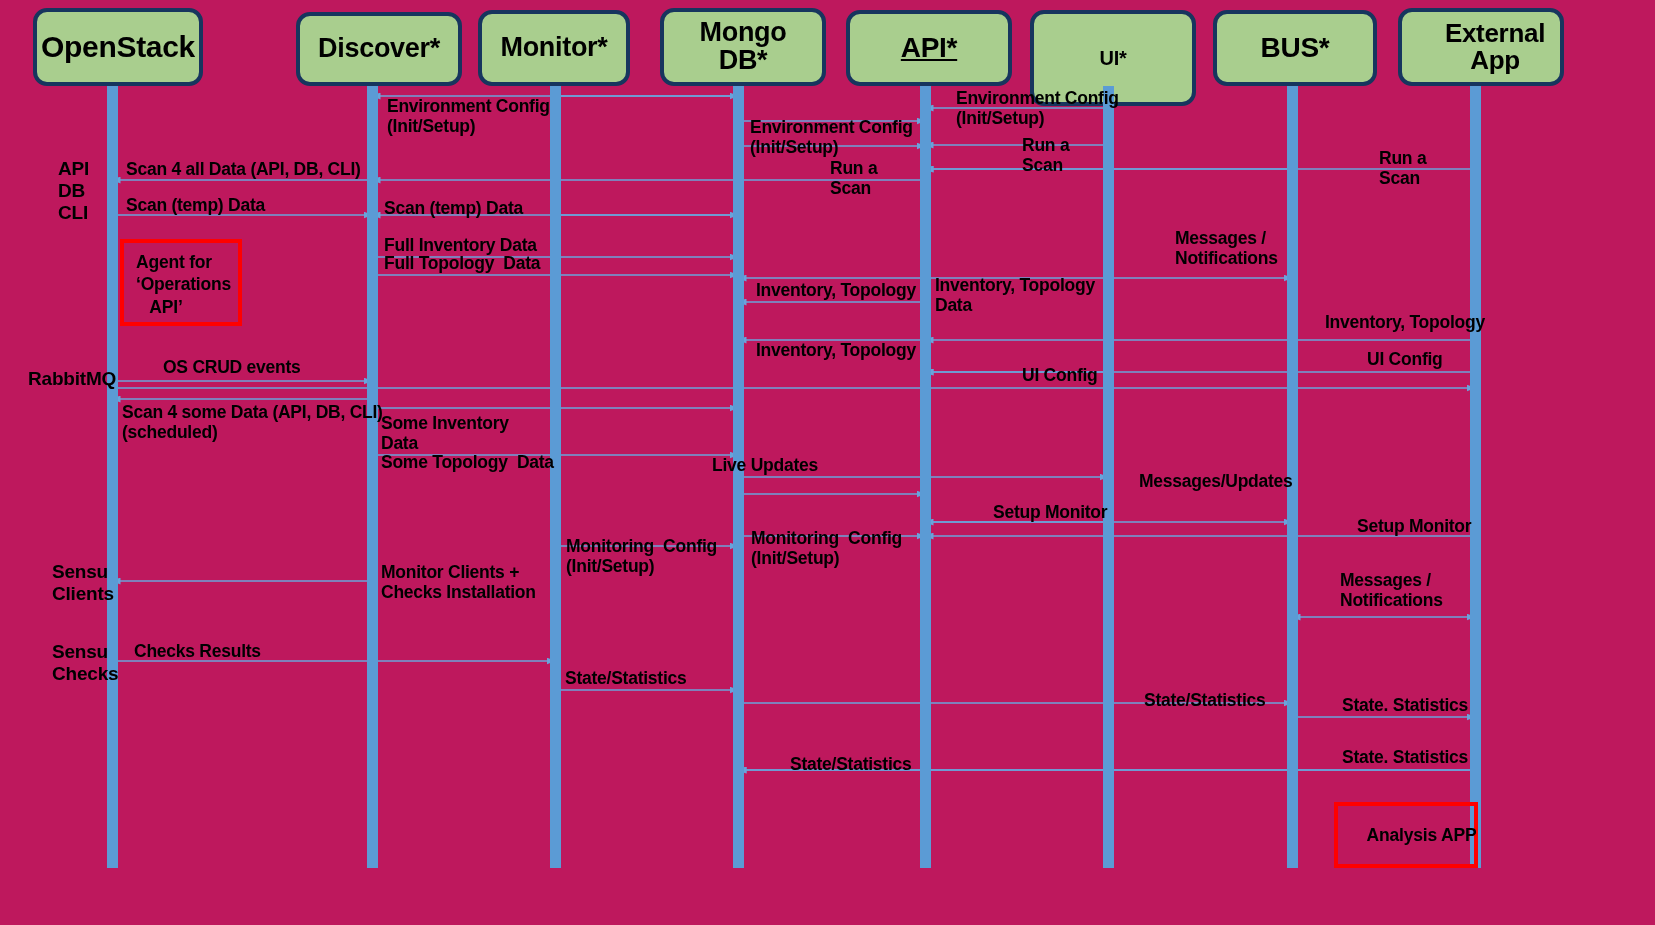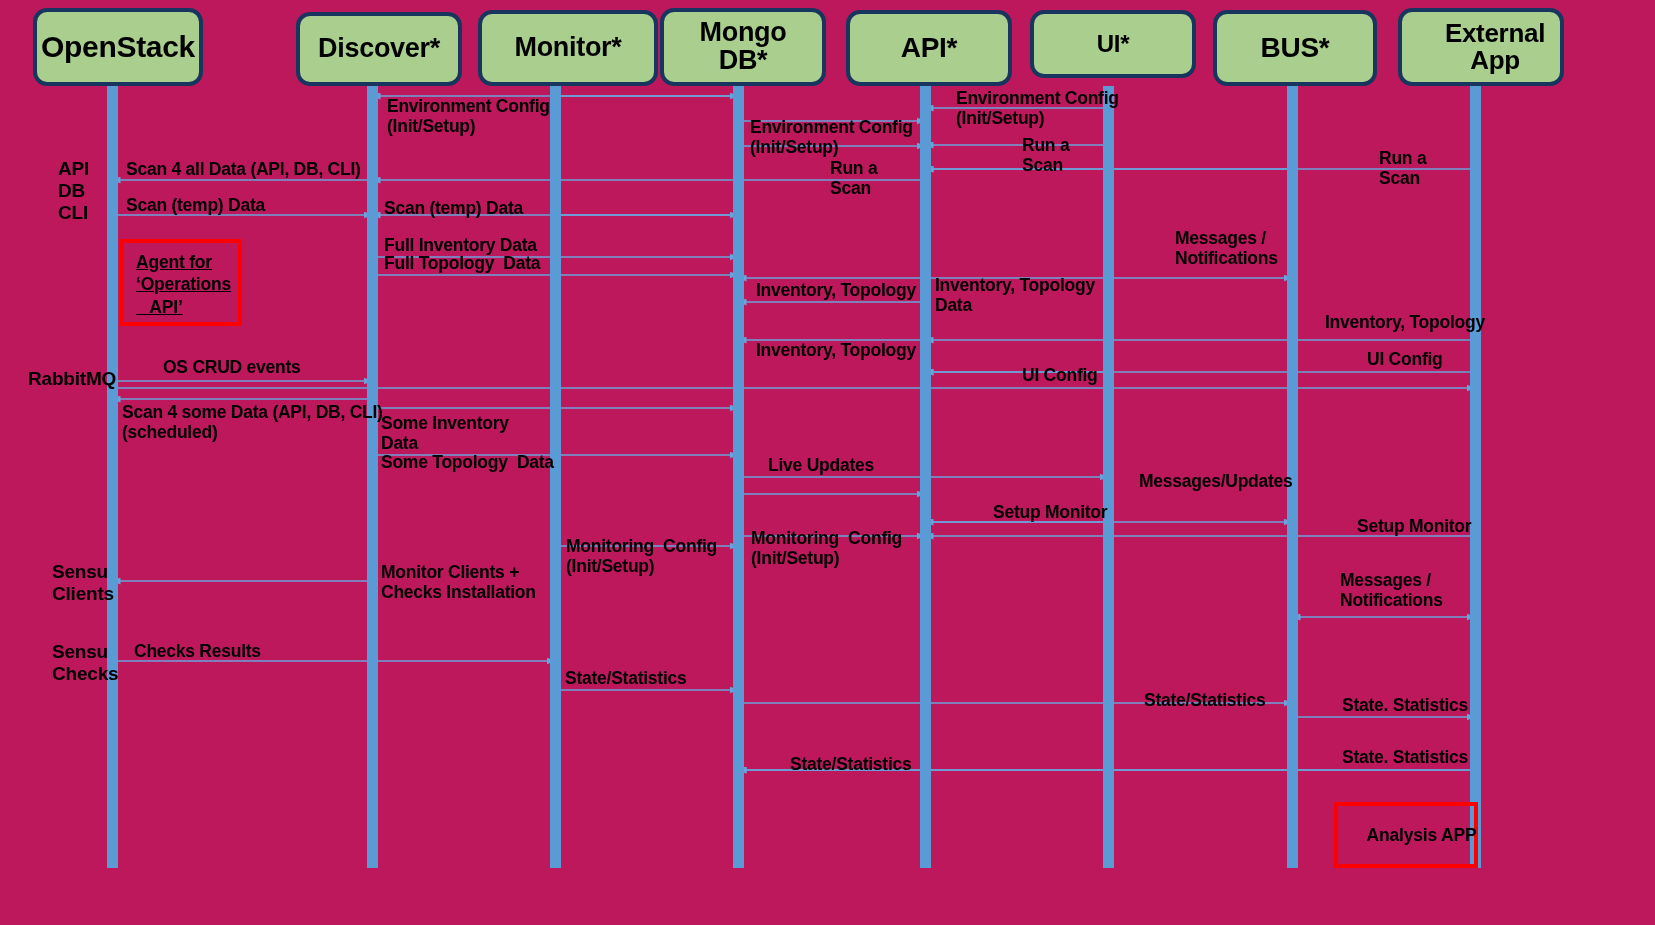--- a/index.html
+++ b/index.html
@@ -48,21 +48,21 @@
     background:transparent;
     box-sizing:border-box;
     font-weight:bold;
     font-size:17.5px;
     color:#000;
     line-height:1.28;
     white-space:pre;
     letter-spacing:-0.2px;
     padding-left:31px;
   }
-  .note-box.pad{padding:8px 0 4px 12px;text-decoration:underline;}
+  .note-box.pad{padding:8px 0 4px 12px;}
   .note-box.centerish{display:flex;align-items:center;justify-content:center;}
   .footnote{
     position:absolute;
     font-weight:bold;
     font-size:23px;
     color:#000;
     text-decoration:underline;
     letter-spacing:-0.3px;
   }
   svg.arrows{position:absolute;left:0;top:0;width:1655px;height:925px;pointer-events:none;}
@@ -208,31 +208,31 @@
         <line x1="738" x2="1475" y1="770" y2="770" class="arr" marker-start="url(#ar-l)"></line>
       </g>
     </svg>
   <div id="actor-layer">
       <div class="actor-box" style="left: 33px; top: 8px; width: 170px; height: 78px; font-size: 30px;">
         <span style="white-space: pre-line;">OpenStack</span>
       </div>
       <div class="actor-box" style="left: 296px; top: 12px; width: 166px; height: 74px; font-size: 27px;">
         <span style="white-space: pre-line;">Discover*</span>
       </div>
-      <div class="actor-box" style="left: 478px; top: 10px; width: 180px; height: 76px; font-size: 27px;">
+      <div class="actor-box" style="left: 478px; top: 10px; width: 152px; height: 76px; font-size: 27px;">
         <span style="white-space: pre-line;">Monitor*</span>
       </div>
       <div class="actor-box" style="left: 660px; top: 8px; width: 166px; height: 78px; font-size: 27px;">
         <span style="white-space: pre-line;">Mongo
 DB*</span>
       </div>
-      <div class="actor-box" style="left: 846px; top: 10px; width: 166px; height: 76px; font-size: 28px;">
+      <div class="actor-box" style="left: 846px; top: 10px; width: 166px; height: 76px; font-size: 28px; text-decoration: underline;">
         <span style="white-space: pre-line;">API*</span>
       </div>
-      <div class="actor-box" style="left: 1030px; top: 10px; width: 166px; height: 68px; font-size: 24px;">
+      <div class="actor-box" style="left: 1030px; top: 10px; width: 166px; height: 96px; font-size: 20px;">
         <span style="white-space: pre-line;">UI*</span>
       </div>
       <div class="actor-box" style="left: 1213px; top: 10px; width: 164px; height: 76px; font-size: 28px;">
         <span style="white-space: pre-line;">BUS*</span>
       </div>
       <div class="actor-box" style="left: 1398px; top: 8px; width: 166px; height: 78px; font-size: 26px; padding-left: 28px;">
         <span style="white-space: pre-line;">External
 App</span>
       </div>
     </div>
@@ -272,21 +272,21 @@
       <div class="msg-label" style="left: 1325px; top: 313px;">Inventory, Topology</div>
       <div class="msg-label" style="left: 756px; top: 341px;">Inventory, Topology</div>
       <div class="msg-label" style="left: 1022px; top: 366px;">UI Config</div>
       <div class="msg-label" style="left: 1367px; top: 350px;">UI Config</div>
       <div class="msg-label" style="left: 163px; top: 358px;">OS CRUD events</div>
       <div class="msg-label" style="left: 122px; top: 403px;">Scan 4 some Data (API, DB, CLI)
 (scheduled)</div>
       <div class="msg-label" style="left: 381px; top: 414px;">Some Inventory
 Data</div>
       <div class="msg-label" style="left: 381px; top: 453px;">Some Topology  Data</div>
-      <div class="msg-label" style="left: 768px; top: 456px; text-align: right;">Live Updates</div>
+      <div class="msg-label" style="left: 712px; top: 456px; text-align: right;">Live Updates</div>
       <div class="msg-label" style="left: 1139px; top: 472px;">Messages/Updates</div>
       <div class="msg-label" style="left: 993px; top: 503px;">Setup Monitor</div>
       <div class="msg-label" style="left: 1357px; top: 517px;">Setup Monitor</div>
       <div class="msg-label" style="left: 751px; top: 529px;">Monitoring  Config
 (Init/Setup)</div>
       <div class="msg-label" style="left: 566px; top: 537px;">Monitoring  Config
 (Init/Setup)</div>
       <div class="msg-label" style="left: 1340px; top: 571px;">Messages /
 Notifications</div>
       <div class="msg-label" style="left: 381px; top: 563px;">Monitor Clients +

